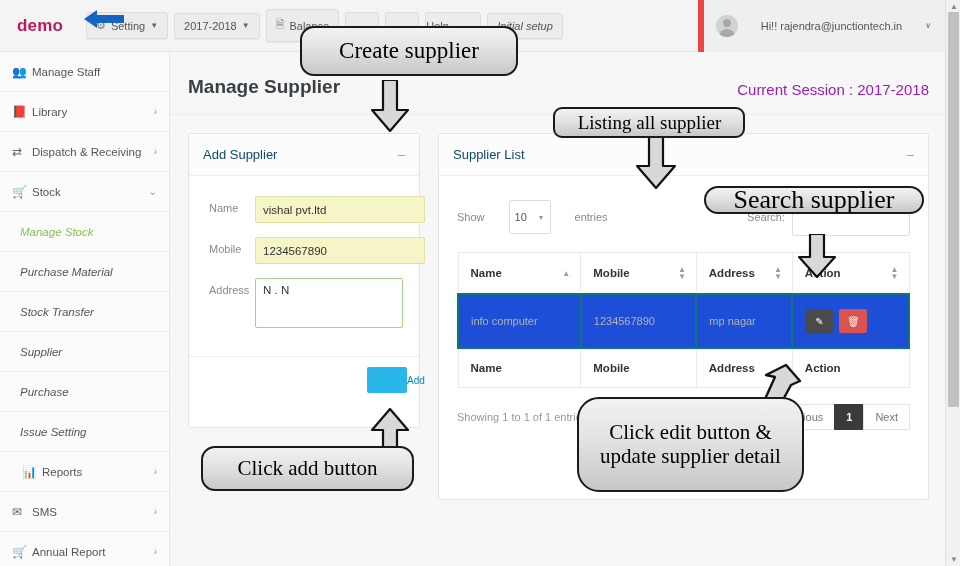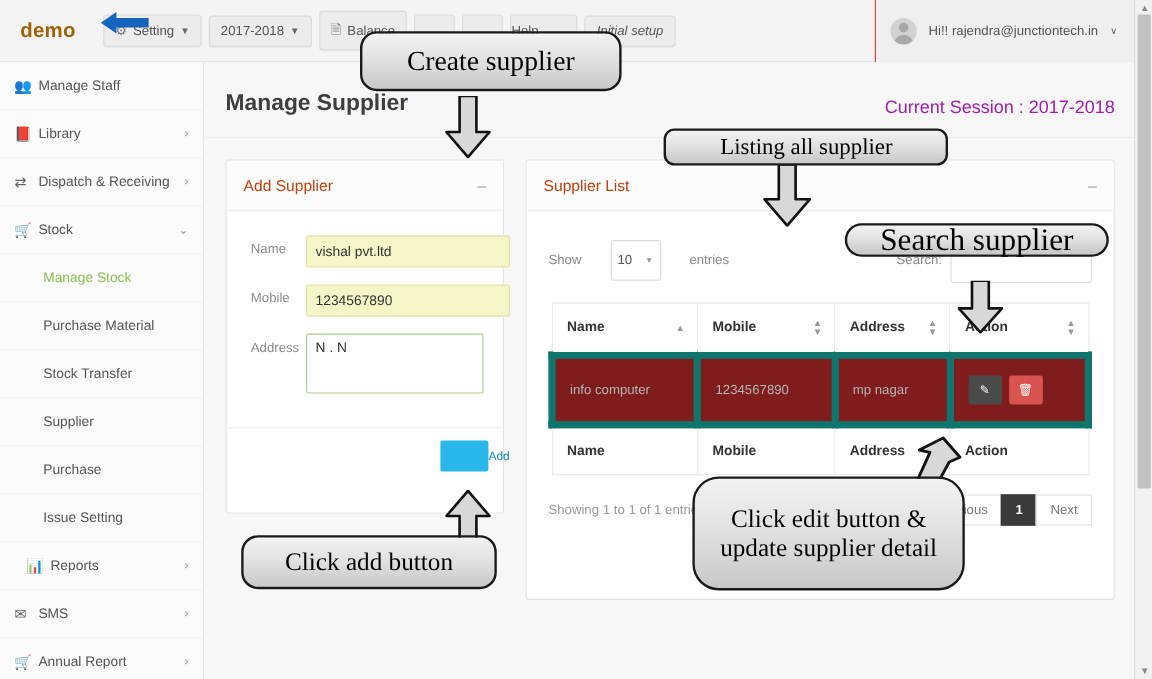--- a/index.html
+++ b/index.html
@@ -12,38 +12,38 @@
   .app { position: relative; width: 960px; height: 566px; background: #f7f7f7; }
 
   
   .topbar {
     position: absolute; top: 0; left: 0; width: 945px; height: 52px;
     background: #f4f4f4; border-bottom: 1px solid #e3e3e3;
     display: flex; align-items: center;
   }
   .brand {
     width: 80px; min-width: 80px; text-align: center;
-    font-size: 17px; font-weight: bold; color: #a16207;
+    font-size: 17px; font-weight: bold; color: #be185d;
     letter-spacing: .2px;
   }
   .navbtns { display: flex; align-items: center; gap: 6px; flex: 1; padding-left: 6px; }
   .navbtn {
     background: #ececec; border: 1px solid #dcdcdc; border-radius: 3px;
     padding: 6px 9px; font-size: 11px; color: #555;
     display: flex; align-items: center; gap: 5px; white-space: nowrap;
     box-shadow: 0 1px 0 rgba(0,0,0,.04);
   }
   .navbtn.blank { width: 34px; height: 27px; padding: 0; }
   .navbtn.wide  { width: 56px; height: 27px; padding: 0; }
   .navbtn.italic { font-style: italic; }
   .caret { font-size: 8px; color: #666; }
   .gicon { font-size: 11px; color: #777; }
   .userbox {
-    display: flex; align-items: center; gap: 10px;
-    background: #efefef; border-left: 1px solid #ef4444;
+    display: flex; align-items: center; gap: 23px;
+    background: #efefef; border-left: 6px solid #ef4444;
     height: 52px; padding: 0 14px 0 12px; font-size: 11px; color: #555;
   }
   .avatar {
     width: 22px; height: 22px; border-radius: 50%; background: #d2d2d2;
     position: relative; overflow: hidden;
   }
   .avatar::before {
     content: ""; position: absolute; top: 4px; left: 7px;
     width: 8px; height: 8px; border-radius: 50%; background: #a8a8a8;
   }
@@ -59,21 +59,21 @@
   }
   .smenu { list-style: none; }
   .sitem {
     display: flex; align-items: center; height: 40px;
     border-bottom: 1px solid #efefef; padding: 0 12px;
     font-size: 11.5px; color: #555; position: relative;
   }
   .sitem .ic { width: 20px; font-size: 12px; color: #666; flex: 0 0 20px; }
   .sitem .lbl { flex: 1; }
   .sitem .arw { font-size: 10px; color: #9a9a9a; }
-  .sitem.sub { padding-left: 36px; }
+  .sitem.sub { padding-left: 20px; font-style: italic; }
   .sitem.sub2 { padding-left: 22px; }
   .sitem.active .lbl { color: #8cc152; }
 
   
   .bluearrow {
     position: absolute; left: 84px; top: 9px; width: 40px; height: 20px;
   }
 
   
   .content {
@@ -90,21 +90,21 @@
 
   .panels { display: flex; gap: 18px; padding: 18px 16px 0 18px; }
 
   .panel {
     background: #fff; border: 1px solid #e4e4e4; border-radius: 2px;
   }
   .panel-head {
     display: flex; align-items: center; justify-content: space-between;
     padding: 13px 14px; border-bottom: 1px solid #eee; background: #fcfcfc;
   }
-  .panel-title { font-size: 13px; color: #c2410c; }
+  .panel-title { font-size: 13px; color: #0c4a6e; }
   .collapse-ico { font-size: 13px; color: #999; line-height: 6px; }
 
   .panel-left  { width: 232px; height: 295px; }
   .panel-right { flex: 1; height: 367px; }
 
   
   .formbody { padding: 20px 16px 8px 10px; }
   .frow { display: flex; align-items: flex-start; margin-bottom: 14px; }
   .flabel {
     width: 56px; min-width: 56px; font-size: 11px; color: #8b8b8b;
@@ -144,21 +144,21 @@
 
   table { width: 100%; border-collapse: collapse; }
   thead th {
     text-align: left; font-size: 11.5px; color: #333; font-weight: bold;
     padding: 14px 12px; border: 1px solid #eaeaea; background: #fff;
     position: relative;
   }
   .sortmark { position: absolute; right: 10px; top: 50%; transform: translateY(-50%); color: #9a9a9a; font-size: 8px; line-height: 7px; }
   tbody td {
     font-size: 11px; color: #b3b3b3; padding: 14px 12px;
-    border: 6px solid #0f766e; background: #7f1d1d;
+    border: 2px solid #0f766e; background: #1d4ed8;
   }
   tfoot th {
     text-align: left; font-size: 11.5px; color: #333; font-weight: bold;
     padding: 13px 12px; border: 1px solid #eaeaea; background: #fff;
   }
   .act { display: flex; gap: 6px; }
   .btn-edit, .btn-del {
     width: 28px; height: 24px; border: none; border-radius: 2px;
     color: #fff; font-size: 10px; cursor: pointer;
   }
@@ -186,21 +186,21 @@
   
   .callout {
     position: absolute; z-index: 40;
     font-family: "Liberation Serif", serif; color: #000;
     background: linear-gradient(180deg,#f2f2f2 0%, #e2e2e2 45%, #c8c8c8 100%);
     border: 2px solid #1a1a1a; border-radius: 14px;
     display: flex; align-items: center; justify-content: center;
     text-align: center; line-height: 1.12; padding: 4px 10px;
   }
   .co-create  { left: 300px; top: 26px;  width: 218px; height: 50px; font-size: 23px; }
-  .co-listing { left: 553px; top: 107px; width: 237px; height: 31px; font-size: 19px; border-radius: 9px; padding-left: 11px; }
+  .co-listing { left: 553px; top: 107px; width: 192px; height: 31px; font-size: 19px; border-radius: 9px; padding-left: 11px; }
   .co-search  { left: 704px; top: 186px; width: 220px; height: 28px; font-size: 26px; }
   .co-add     { left: 201px; top: 446px; width: 213px; height: 45px; font-size: 21px; }
   .co-edit    { left: 577px; top: 397px; width: 227px; height: 95px; font-size: 21px; border-radius: 22px; }
 
   
   .parrow { position: absolute; z-index: 35; }
 </style>
 </head>
 <body>
 

